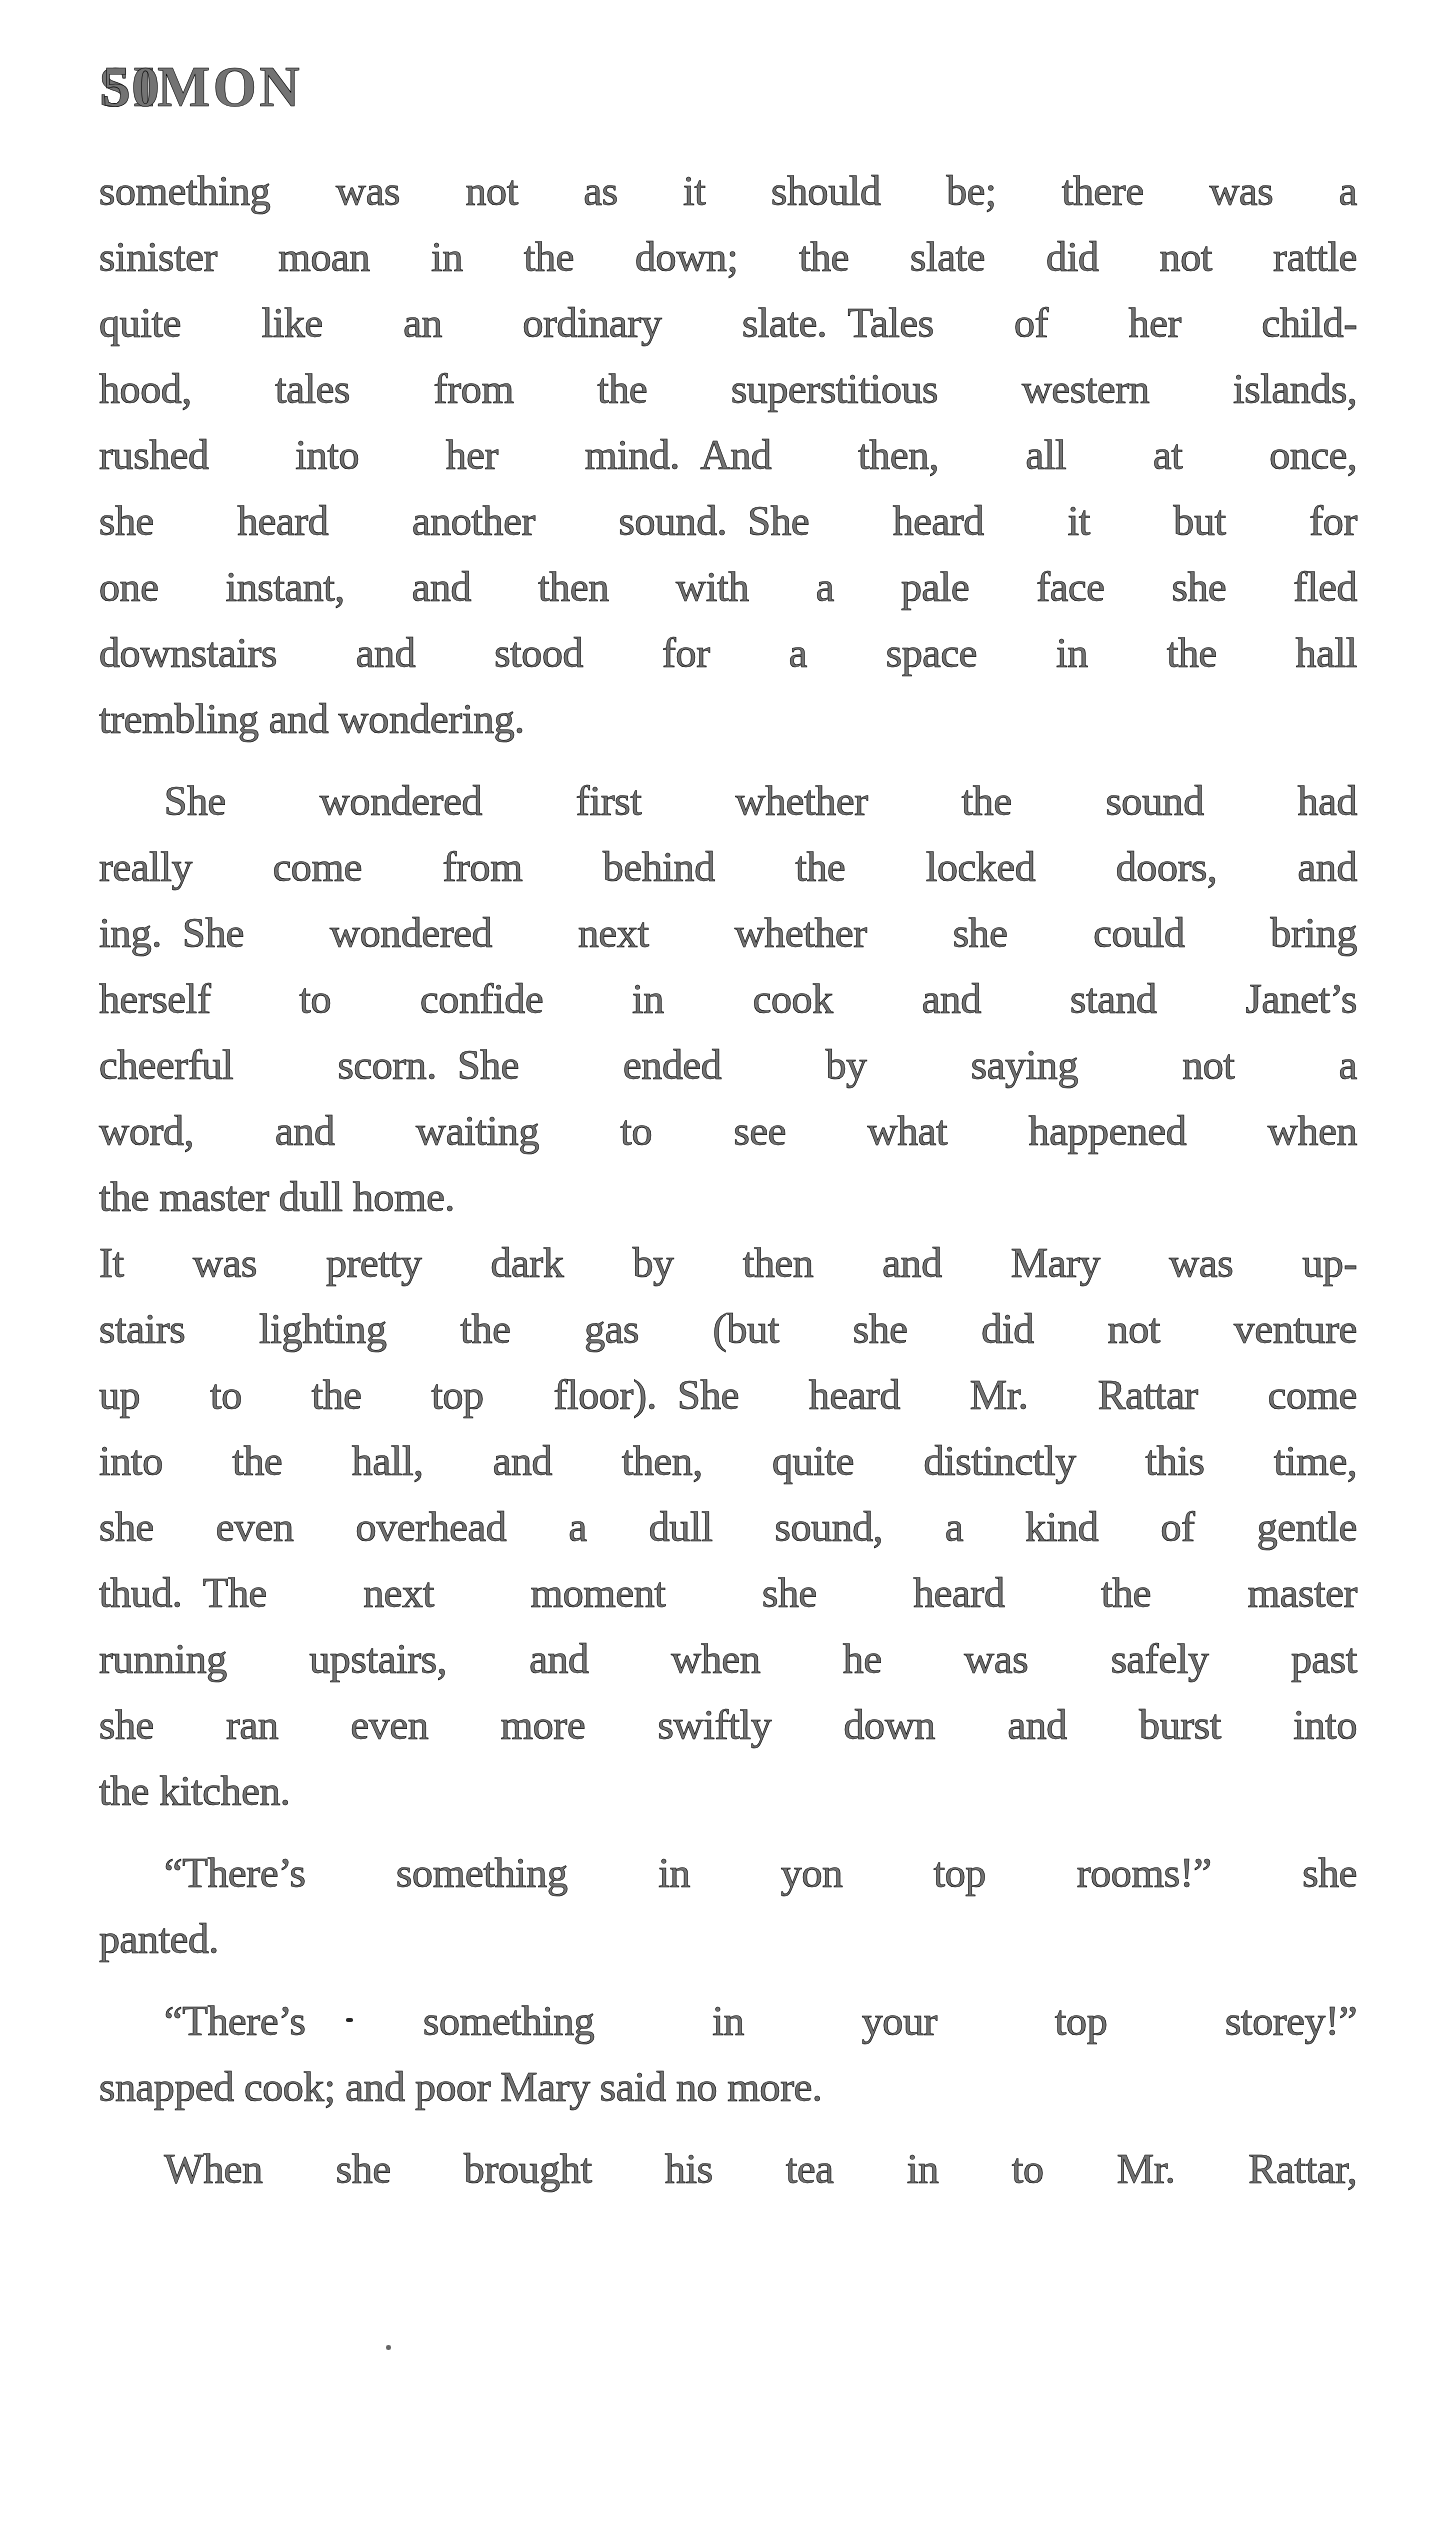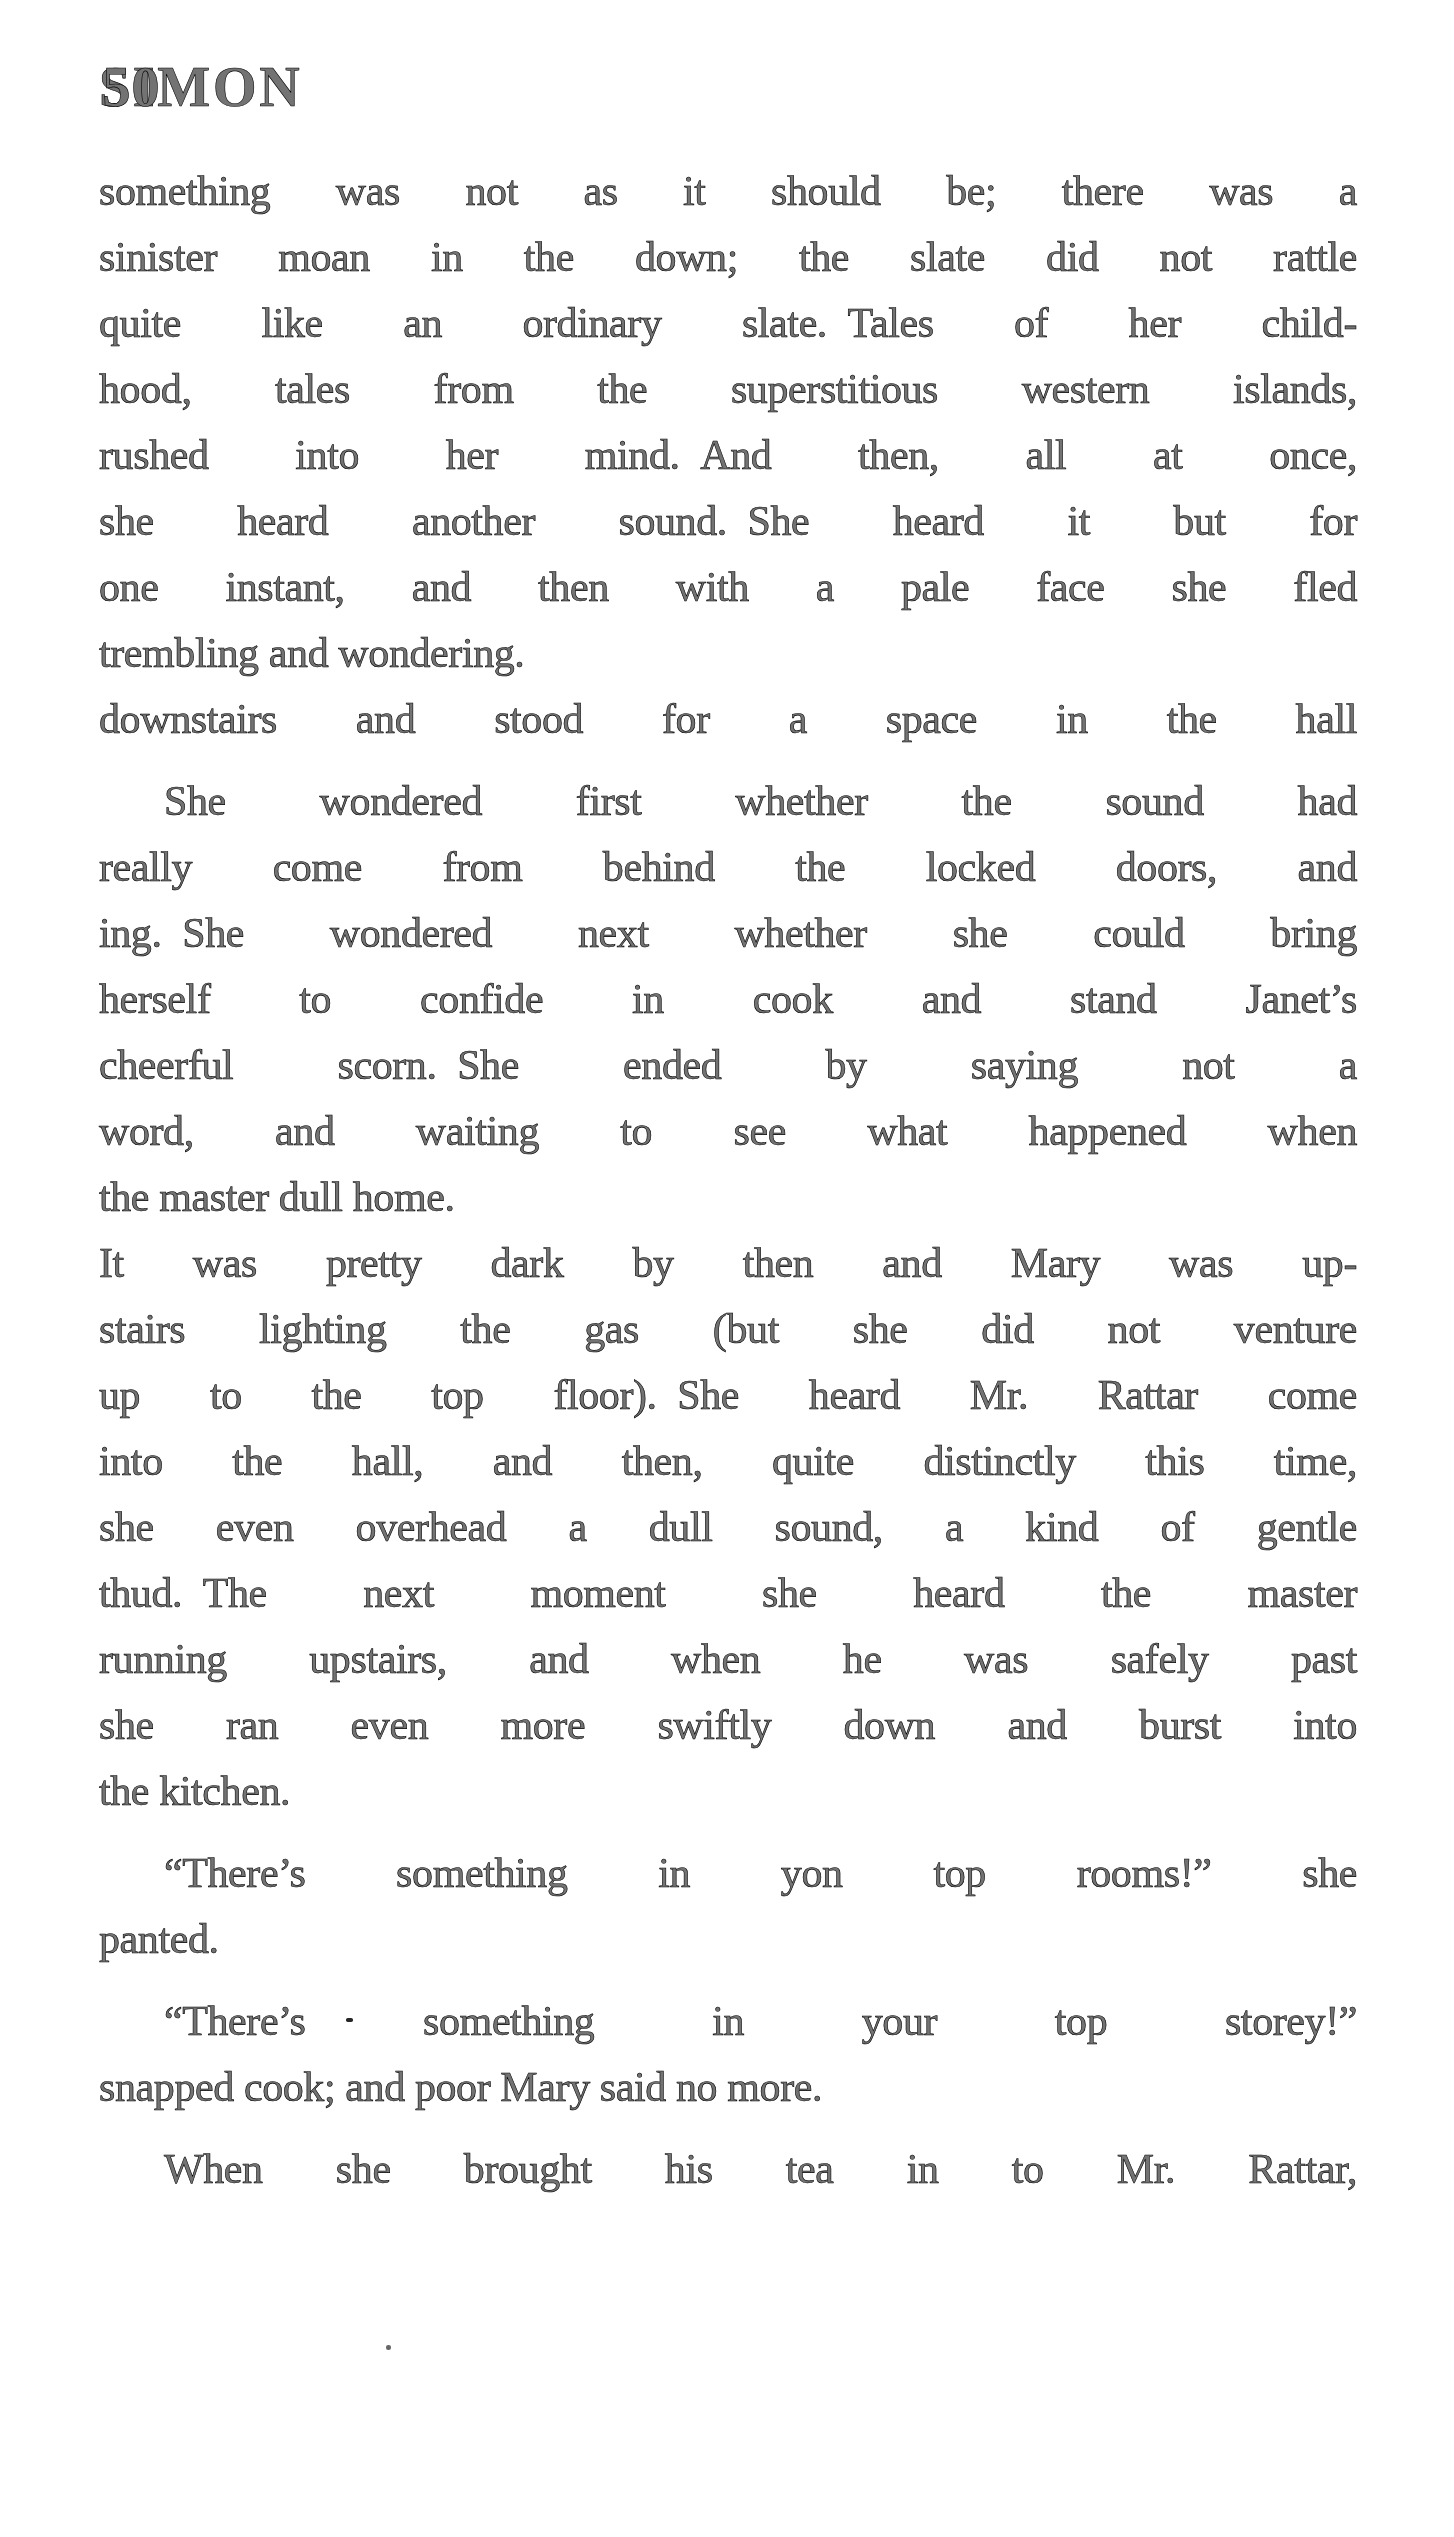--- a/index.html
+++ b/index.html
@@ -65,22 +65,22 @@
   </div>
 
   <div class="text-block">
     <div class="line j">something was not as it should be; there was a</div>
     <div class="line j">sinister moan in the down; the slate did not rattle</div>
     <div class="line j">quite like an ordinary slate. Tales of her child-</div>
     <div class="line j">hood, tales from the superstitious western islands,</div>
     <div class="line j">rushed into her mind. And then, all at once,</div>
     <div class="line j">she heard another sound. She heard it but for</div>
     <div class="line j">one instant, and then with a pale face she fled</div>
+    <div class="line j">downstairs and stood for a space in the hall</div>
     <div class="line">trembling and wondering.</div>
-    <div class="line j">downstairs and stood for a space in the hall</div>
     <div class="line j ind">She wondered first whether the sound had</div>
     <div class="line j">really come from behind the locked doors, and</div>
     <div class="line j">ing. She wondered next whether she could bring</div>
     <div class="line j">herself to confide in cook and stand Janet’s</div>
     <div class="line j">cheerful scorn. She ended by saying not a</div>
     <div class="line j">word, and waiting to see what happened when</div>
     <div class="line">the master dull home.</div>
     <div class="line j">It was pretty dark by then and Mary was up-</div>
     <div class="line j">stairs lighting the gas (but she did not venture</div>
     <div class="line j">up to the top floor). She heard Mr. Rattar come</div>

